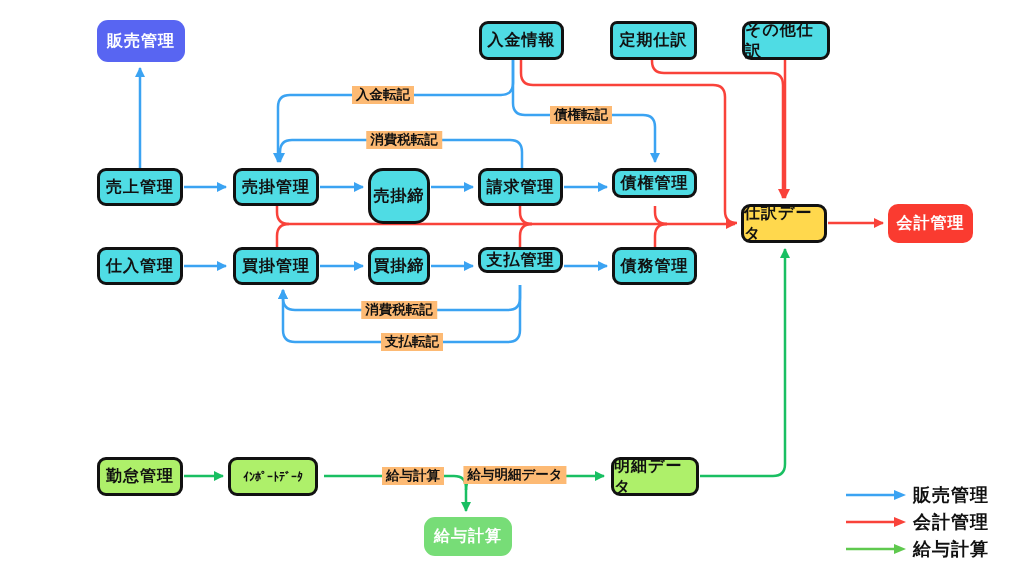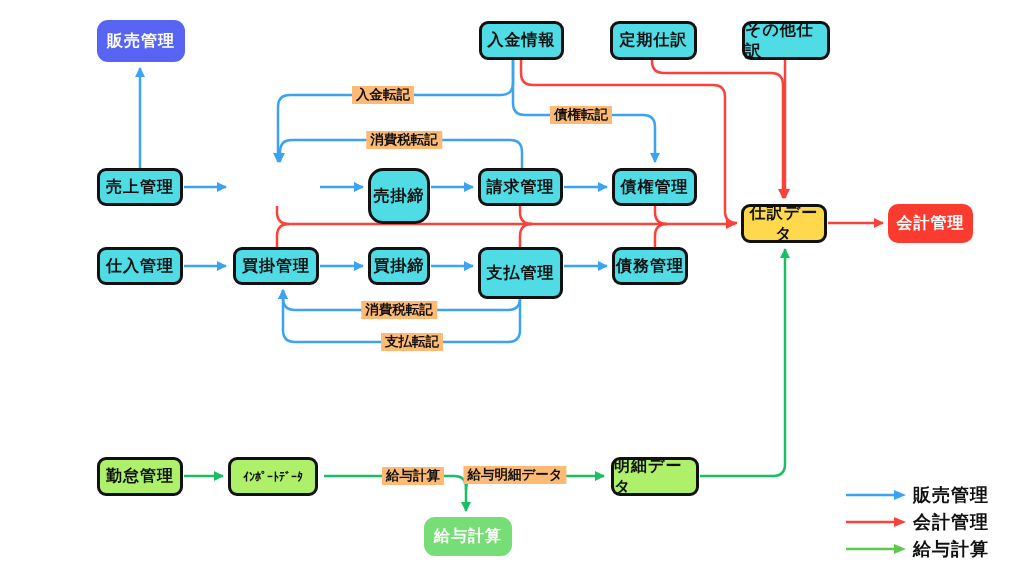--- a/index.html
+++ b/index.html
@@ -72,35 +72,36 @@
     <g stroke="#19BF62" stroke-width="2.5" fill="none">
       <path d="M184,476 H223" marker-end="url(#mg)"></path>
       <path d="M324,476 H454 Q466,476 466,488 V511" marker-end="url(#mg)"></path>
       <path d="M466,490 Q466,476 478,476 H604" marker-end="url(#mg)"></path>
       <path d="M700,476 H773 Q785,476 785,464 V249" marker-end="url(#mg)"></path>
     </g>
   </svg>
 
   <div class="node blue" style="left:97px;top:20px;width:88px;height:42px;">販売管理</div>
   <div class="node cyan bordered" style="left:479px;top:21px;width:85px;height:39px;">入金情報</div>
-  <div class="node cyan bordered" style="left:610px;top:21px;width:87px;height:39px;">定期仕訳</div>
+  <div class="node cyan bordered" style="left:610px;top:21px;width:87px;height:39px;border-radius:7px;">定期仕訳</div>
   <div class="node cyan bordered" style="left:97px;top:168px;width:86px;height:38px;">売上管理</div>
 
   <div class="node cyan bordered" style="left:742px;top:21px;width:88px;height:39px;">その他仕訳</div>
+  <div class="node cyan bordered" style="left:233px;top:168px;width:86px;height:38px;">売掛管理</div>
   <div class="node cyan bordered" style="left:368px;top:168px;width:62px;height:56px;border-radius:15px;">売掛締</div>
   <div class="node cyan bordered" style="left:478px;top:168px;width:85px;height:38px;">請求管理</div>
-  <div class="node cyan bordered" style="left:612px;top:168px;width:85px;height:38px;">債権管理</div>
+  <div class="node cyan bordered" style="left:612px;top:168px;width:85px;height:30px;">債権管理</div>
 
   <div class="node cyan bordered" style="left:233px;top:247px;width:86px;height:38px;">買掛管理</div>
   <div class="node cyan bordered" style="left:97px;top:247px;width:86px;height:38px;">仕入管理</div>
   <div class="node cyan bordered" style="left:368px;top:247px;width:62px;height:38px;">買掛締</div>
-  <div class="node cyan bordered" style="left:478px;top:247px;width:85px;height:52px;">支払管理</div>
-  <div class="node cyan bordered" style="left:612px;top:247px;width:76px;height:38px;">債務管理</div>
+  <div class="node cyan bordered" style="left:478px;top:247px;width:85px;height:26px;">支払管理</div>
+  <div class="node cyan bordered" style="left:612px;top:247px;width:85px;height:38px;">債務管理</div>
 
-  <div class="node yellow bordered" style="left:741px;top:204px;width:86px;height:39px;text-align:center;">仕訳データ</div>
+  <div class="node yellow bordered" style="left:741px;top:204px;width:86px;height:39px;">仕訳データ</div>
   <div class="node rednode" style="left:888px;top:204px;width:85px;height:39px;">会計管理</div>
 
   <div class="node green bordered" style="left:97px;top:457px;width:86px;height:39px;">勤怠管理</div>
   <div class="node green bordered small" style="left:228px;top:457px;width:90px;height:39px;">ｲﾝﾎﾟｰﾄﾃﾞｰﾀ</div>
   <div class="node green bordered" style="left:611px;top:457px;width:88px;height:39px;">明細データ</div>
   <div class="node lgreen" style="left:424px;top:517px;width:88px;height:39px;">給与計算</div>
 
   <div class="edge-label" style="left:383px;top:95px;">入金転記</div>
   <div class="edge-label" style="left:404px;top:140px;">消費税転記</div>
   <div class="edge-label" style="left:581px;top:115px;">債権転記</div>

